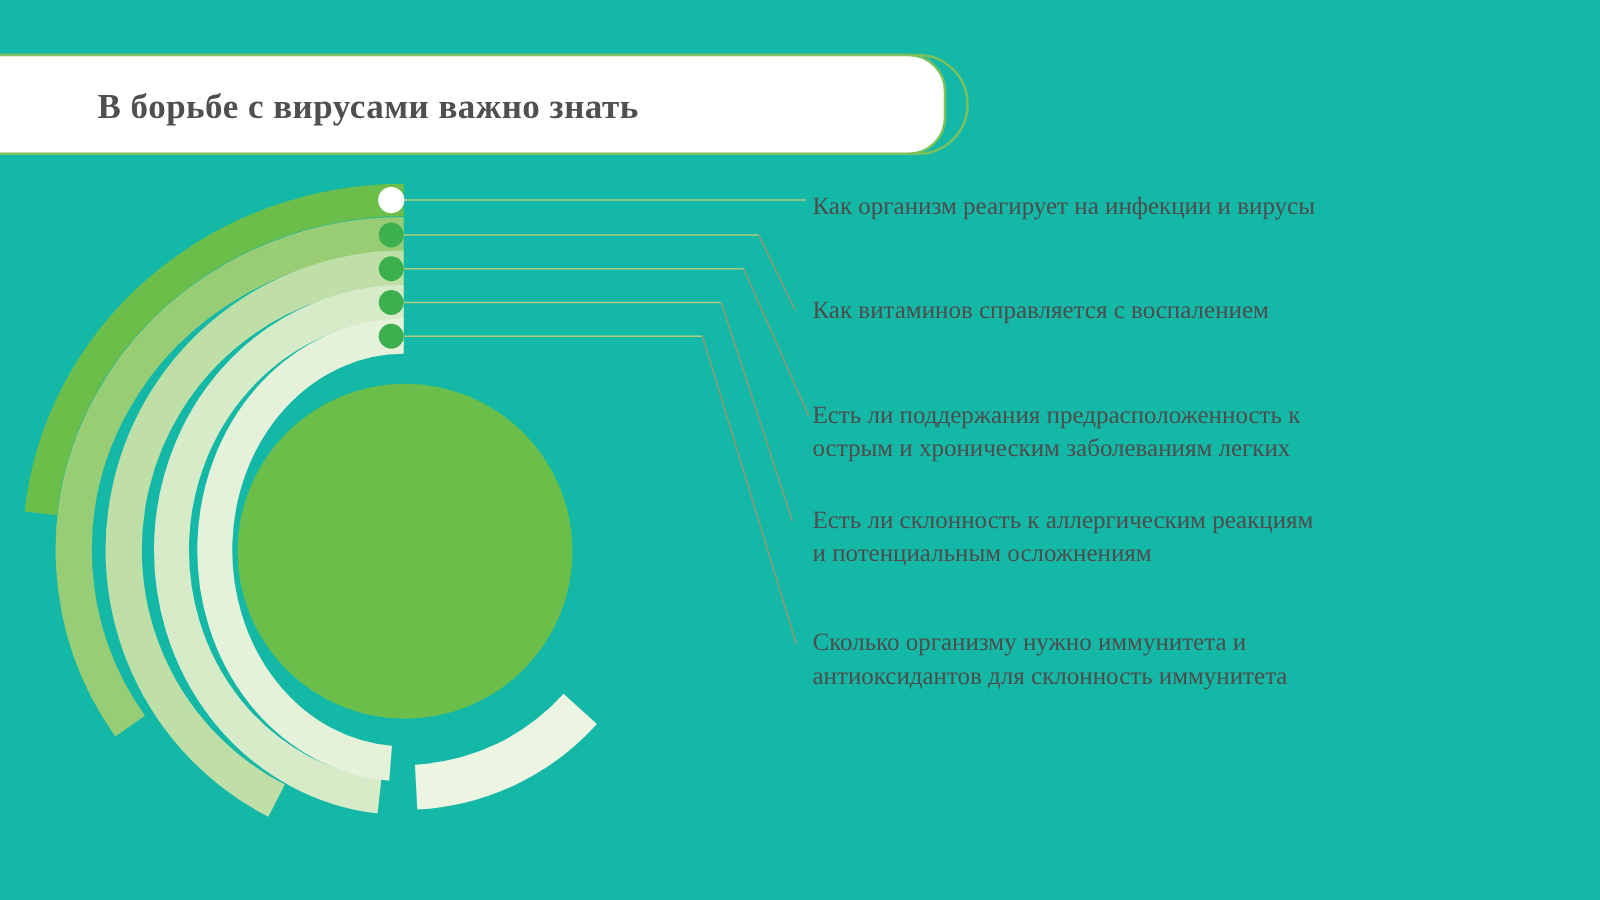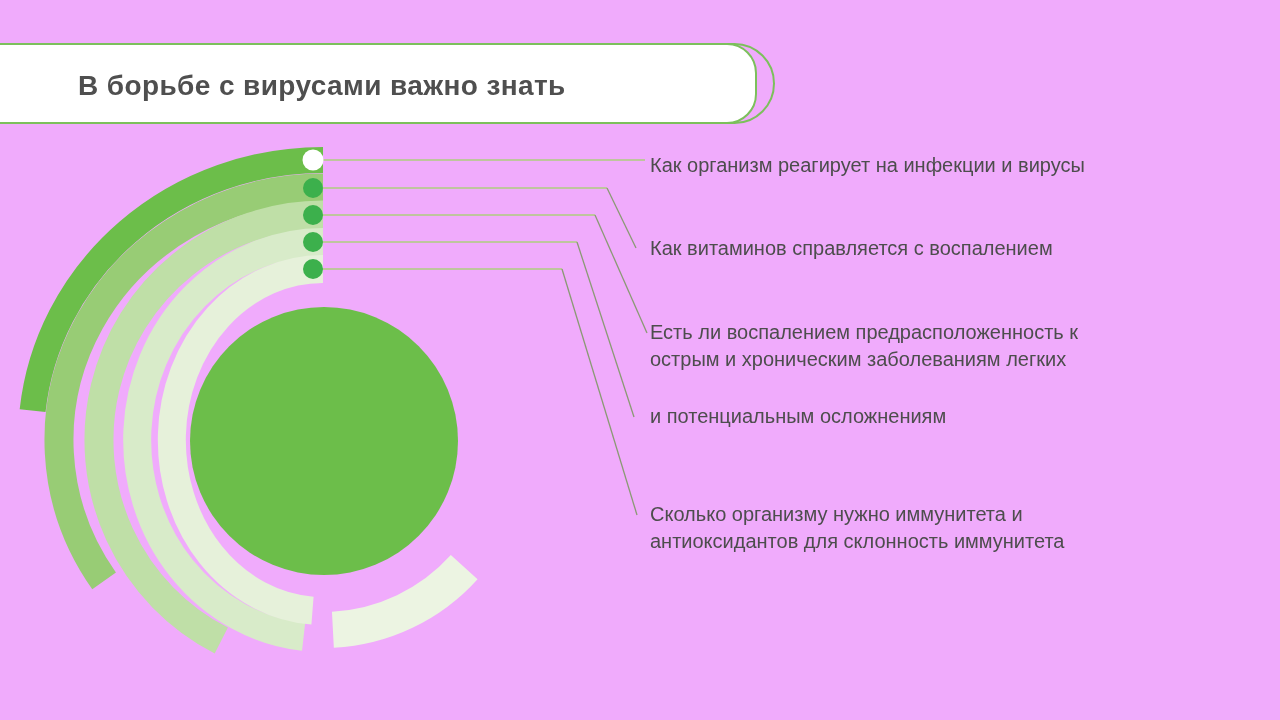--- a/index.html
+++ b/index.html
@@ -1,22 +1,22 @@
 <!DOCTYPE html>
 <html><head>
 <meta charset="utf-8">
 <style>
   html, body { margin: 0; padding: 0; background: #fff; }
   .slide {
     position: relative;
     width: 1280px;
     height: 720px;
-    background: #f0abfc;
+    background: #14b8a6;
     overflow: hidden;
-    font-family: Liberation Sans, sans-serif;
+    font-family: Liberation Serif, serif;
   }
 
   
   .title-frame-outer {
     position: absolute;
     left: -60px; top: 43px;
     width: 831px; height: 77px;
     border: 2.5px solid #7CC05C;
     border-radius: 0 42px 42px 0;
     background: transparent;
@@ -103,24 +103,25 @@
   </svg>
 
   <div class="items">
     <div class="item item-1">
       <div class="line">Как организм реагирует на инфекции и вирусы</div>
     </div>
     <div class="item item-2">
       <div class="line">Как витаминов справляется с воспалением</div>
     </div>
     <div class="item item-3">
-      <div class="line">Есть ли воспалением предрасположенность к</div>
+      <div class="line">Есть ли поддержания предрасположенность к</div>
       <div class="line">острым и хроническим заболеваниям легких</div>
     </div>
     <div class="item item-4">
+      <div class="line">Есть ли склонность к аллергическим реакциям</div>
       <div class="line">и потенциальным осложнениям</div>
     </div>
     <div class="item item-5">
       <div class="line">Сколько организму нужно иммунитета и</div>
       <div class="line">антиоксидантов для склонность иммунитета</div>
     </div>
   </div>
 
 </div>
 

